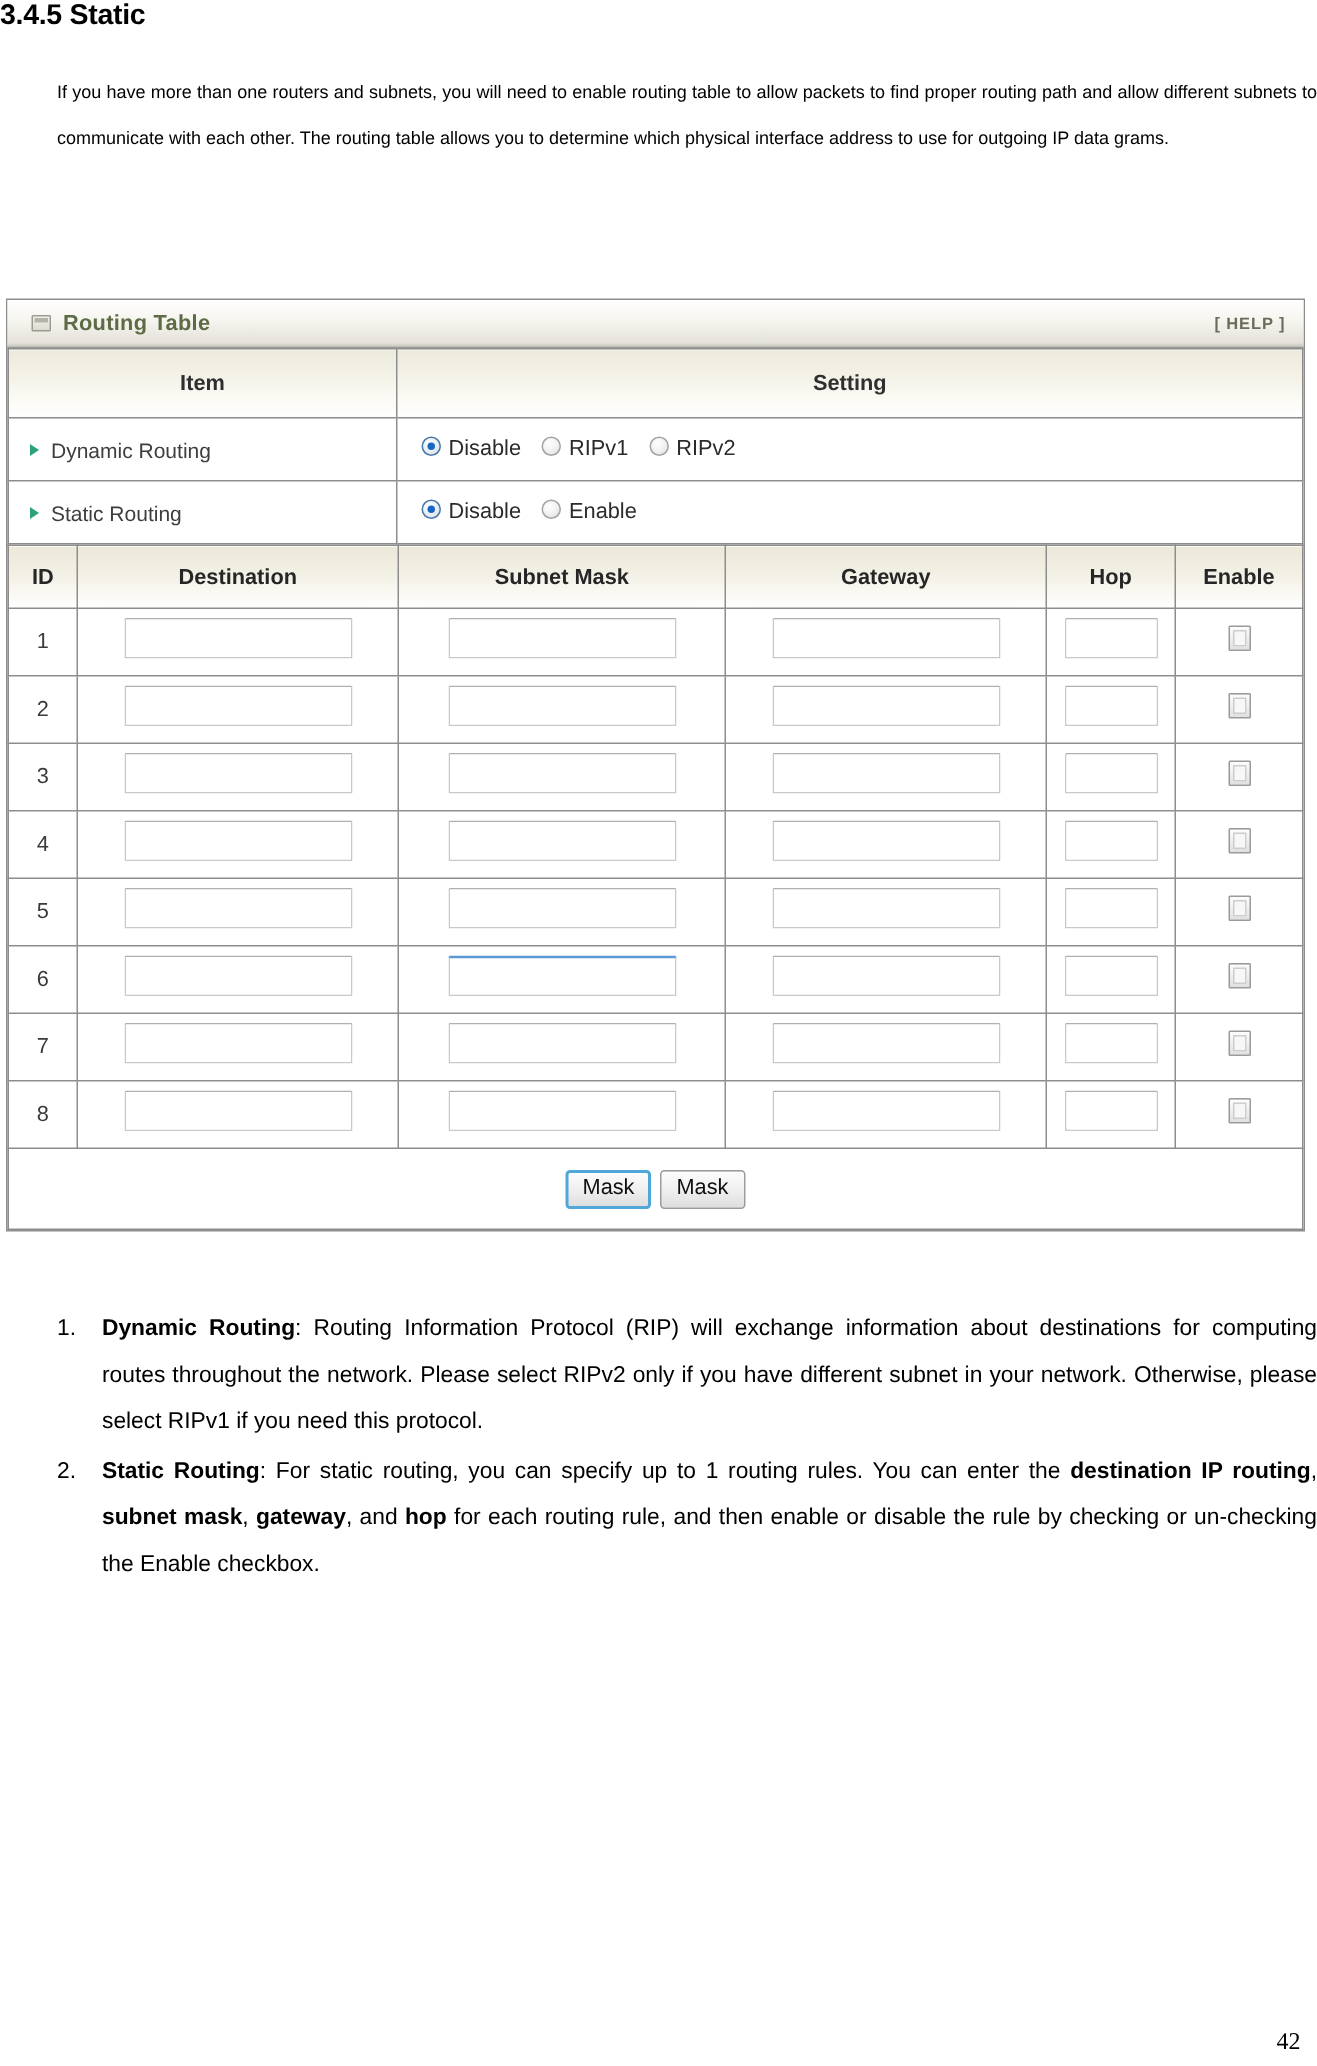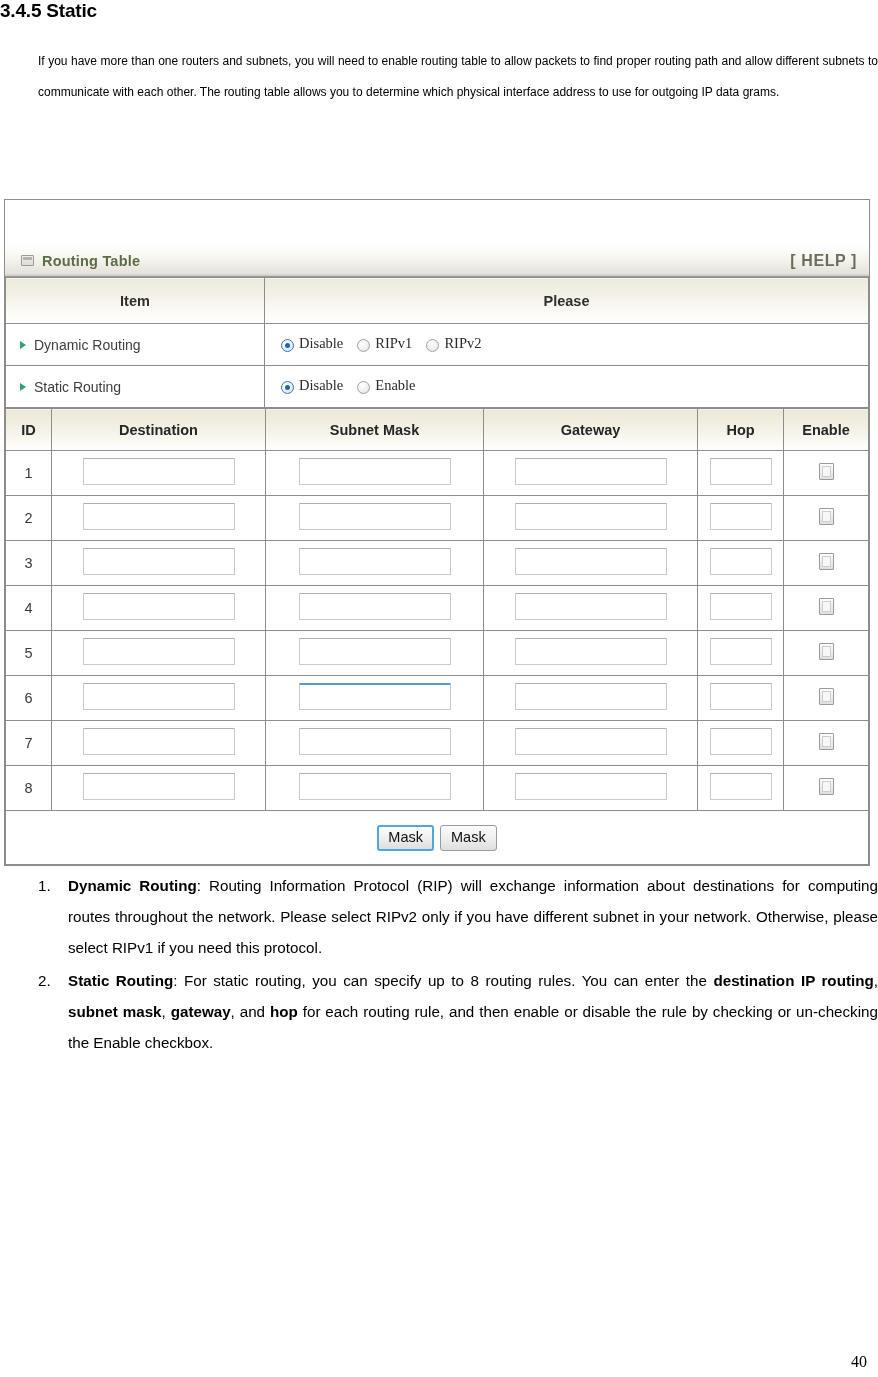--- a/index.html
+++ b/index.html
@@ -49,21 +49,20 @@
   }
 
   .panel-head {
     height: 32px;
     background: linear-gradient(to bottom, #ffffff 0%, #f5f4ee 45%, #e4e2da 92%, #c9c7bf 100%);
     border-bottom: 1px solid #9a9a92;
     display: flex;
     align-items: center;
     padding: 0 12px 0 16px;
     box-sizing: border-box;
-    margin-top: 45px;
   }
   .panel-head-left {
     display: flex;
     align-items: center;
     gap: 8px;
     flex: 1;
   }
   .head-icon {
     width: 13px;
     height: 11px;
@@ -80,21 +79,21 @@
     height: 3px;
     background: #b5b3a9;
   }
   .panel-title {
     font-size: 14.5px;
     font-weight: bold;
     color: #5d6b46;
     letter-spacing: 0.2px;
   }
   .help-link {
-    font-size: 16px;
+    font-size: 11px;
     font-weight: bold;
     color: #6c6c5c;
     letter-spacing: 0.6px;
   }
 
   
   table.grid {
     border-collapse: collapse;
     width: 100%;
     table-layout: fixed;
@@ -135,21 +134,21 @@
     border-bottom: 4px solid transparent;
     margin-right: 8px;
     vertical-align: 1px;
   }
   .setting-cell {
     padding-left: 16px !important;
     font-size: 14.5px;
     color: #2b2b2b;
     white-space: nowrap;
   }
-  .radio-group { display: inline-flex; align-items: flex-end; gap: 5px; margin-right: 14px; font-family: Liberation Serif, serif; }
+  .radio-group { display: inline-flex; align-items: flex-start; gap: 5px; margin-right: 14px; }
   .radio {
     width: 13px; height: 13px;
     border-radius: 50%;
     border: 1px solid #a3a3a3;
     background: radial-gradient(circle at 38% 33%, #ffffff 0%, #f0f0f0 55%, #d8d8d8 100%);
     display: inline-block;
     position: relative;
     box-sizing: border-box;
     flex: none;
   }
@@ -309,21 +308,21 @@
   </div>
 
   <table class="grid">
     <colgroup>
         <col style="width:259px">
         <col>
       </colgroup>
     <tbody>
       <tr class="is-head">
         <td>Item</td>
-        <td>Please</td>
+        <td>Setting</td>
       </tr>
 
       <tr class="is-row">
         <td class="item-cell">
           <span class="bullet"></span><span>Dynamic Routing</span>
         </td>
         <td class="setting-cell">
           <span class="radio-group">
               <span class="radio checked"></span>
               <span>Disable</span>
@@ -450,19 +449,19 @@
 
 </div>
 
 <div class="notes" id="notes-list">
     <div class="note-item">
       <div class="note-num">1.</div>
       <div class="note-body"><b>Dynamic Routing</b><span>: Routing Information Protocol (RIP) will exchange information about destinations for computing routes throughout the network. Please select RIPv2 only if you have different subnet in your network. Otherwise, please select RIPv1 if you need this protocol.</span></div>
     </div>
     <div class="note-item">
       <div class="note-num">2.</div>
-      <div class="note-body"><b>Static Routing</b><span>: For static routing, you can specify up to 8 routing rules. You can enter the </span><b>destination IP routing</b><span>, </span><b>subnet mask</b><span>, </span><b>gateway</b><span>, and </span><b>hop</b><span> for each routing rule, and then enable or disable the rule by checking or un-checking the Enable checkbox.</span></div>
+      <div class="note-body"><b>Static Routing</b><span>: For static routing, you can specify up to 1 routing rules. You can enter the </span><b>destination IP routing</b><span>, </span><b>subnet mask</b><span>, </span><b>gateway</b><span>, and </span><b>hop</b><span> for each routing rule, and then enable or disable the rule by checking or un-checking the Enable checkbox.</span></div>
     </div>
   </div>
 
 <div class="closing"></div>
 
-<div class="page-num">40</div>
+<div class="page-num">42</div>
 
 </body></html>

